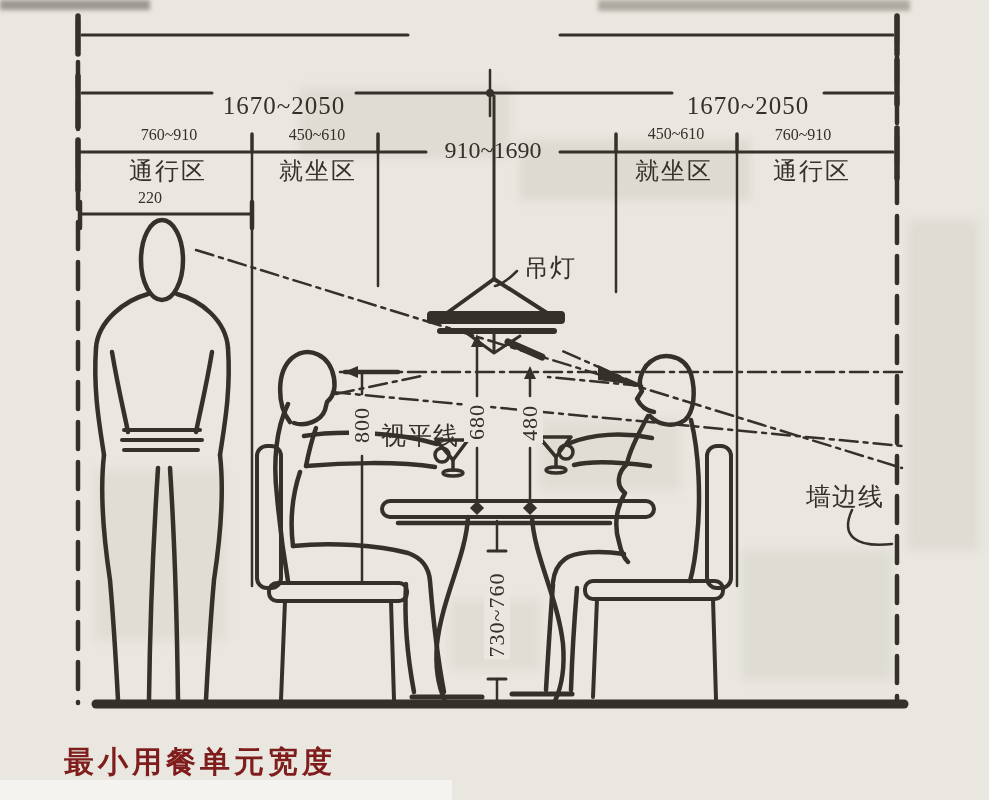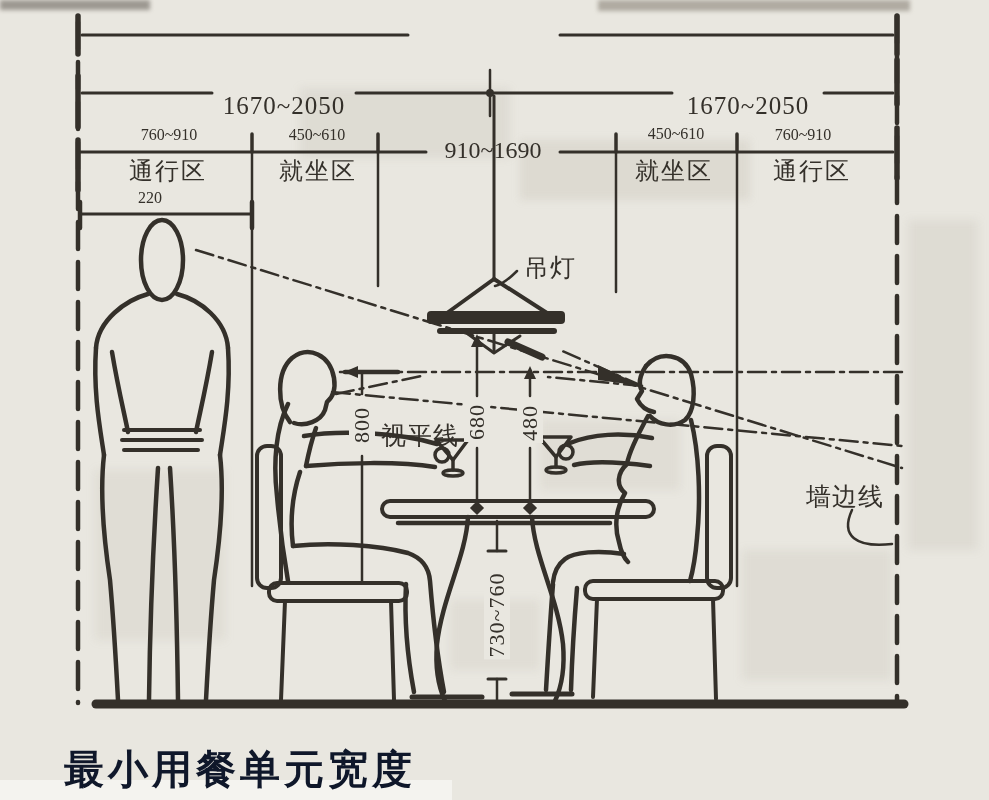--- a/index.html
+++ b/index.html
@@ -9,22 +9,22 @@
   svg.art{position:absolute;left:0;top:0;}
   .lbl{position:absolute;white-space:nowrap;transform:translate(-50%,-50%);color:#34302a;}
   .lbl.rot{transform:translate(-50%,-50%) rotate(-90deg);}
   .dim1{font-size:26px;letter-spacing:1px;}
   .dim2{font-size:25px;letter-spacing:1px;margin-top:16px;}
   .dim3{font-size:16px;letter-spacing:0px;}
   .dimc{font-size:24px;}
   .zone{font-size:24px;letter-spacing:2px;}
   .vdim{font-size:22px;letter-spacing:1px;background:#e9e7e0;padding:0 2px;}
   .callout{font-size:25px;letter-spacing:1px;}
-  .caption{position:absolute;left:64px;top:742px;font-size:40px;font-weight:bold;
-           letter-spacing:4px;color:#0f172a;transform:none;}
+  .caption{position:absolute;left:64px;top:742px;font-size:30px;font-weight:bold;
+           letter-spacing:4px;color:#7f1d1d;transform:none;}
 </style>
 </head>
 <body>
 
 <div class="page">
 
   <div class="ghost" style="left:0;top:0;width:150px;height:10px;background:rgba(95,88,80,.55);filter:blur(2px);"></div>
   <div class="ghost" style="left:598px;top:0;width:312px;height:11px;background:rgba(120,112,100,.5);filter:blur(2px);"></div>
   <div class="ghost" style="left:300px;top:88px;width:210px;height:70px;background:rgba(150,140,122,.12);filter:blur(4px);"></div>
   <div class="ghost" style="left:520px;top:140px;width:230px;height:60px;background:rgba(150,140,122,.14);filter:blur(4px);"></div>

